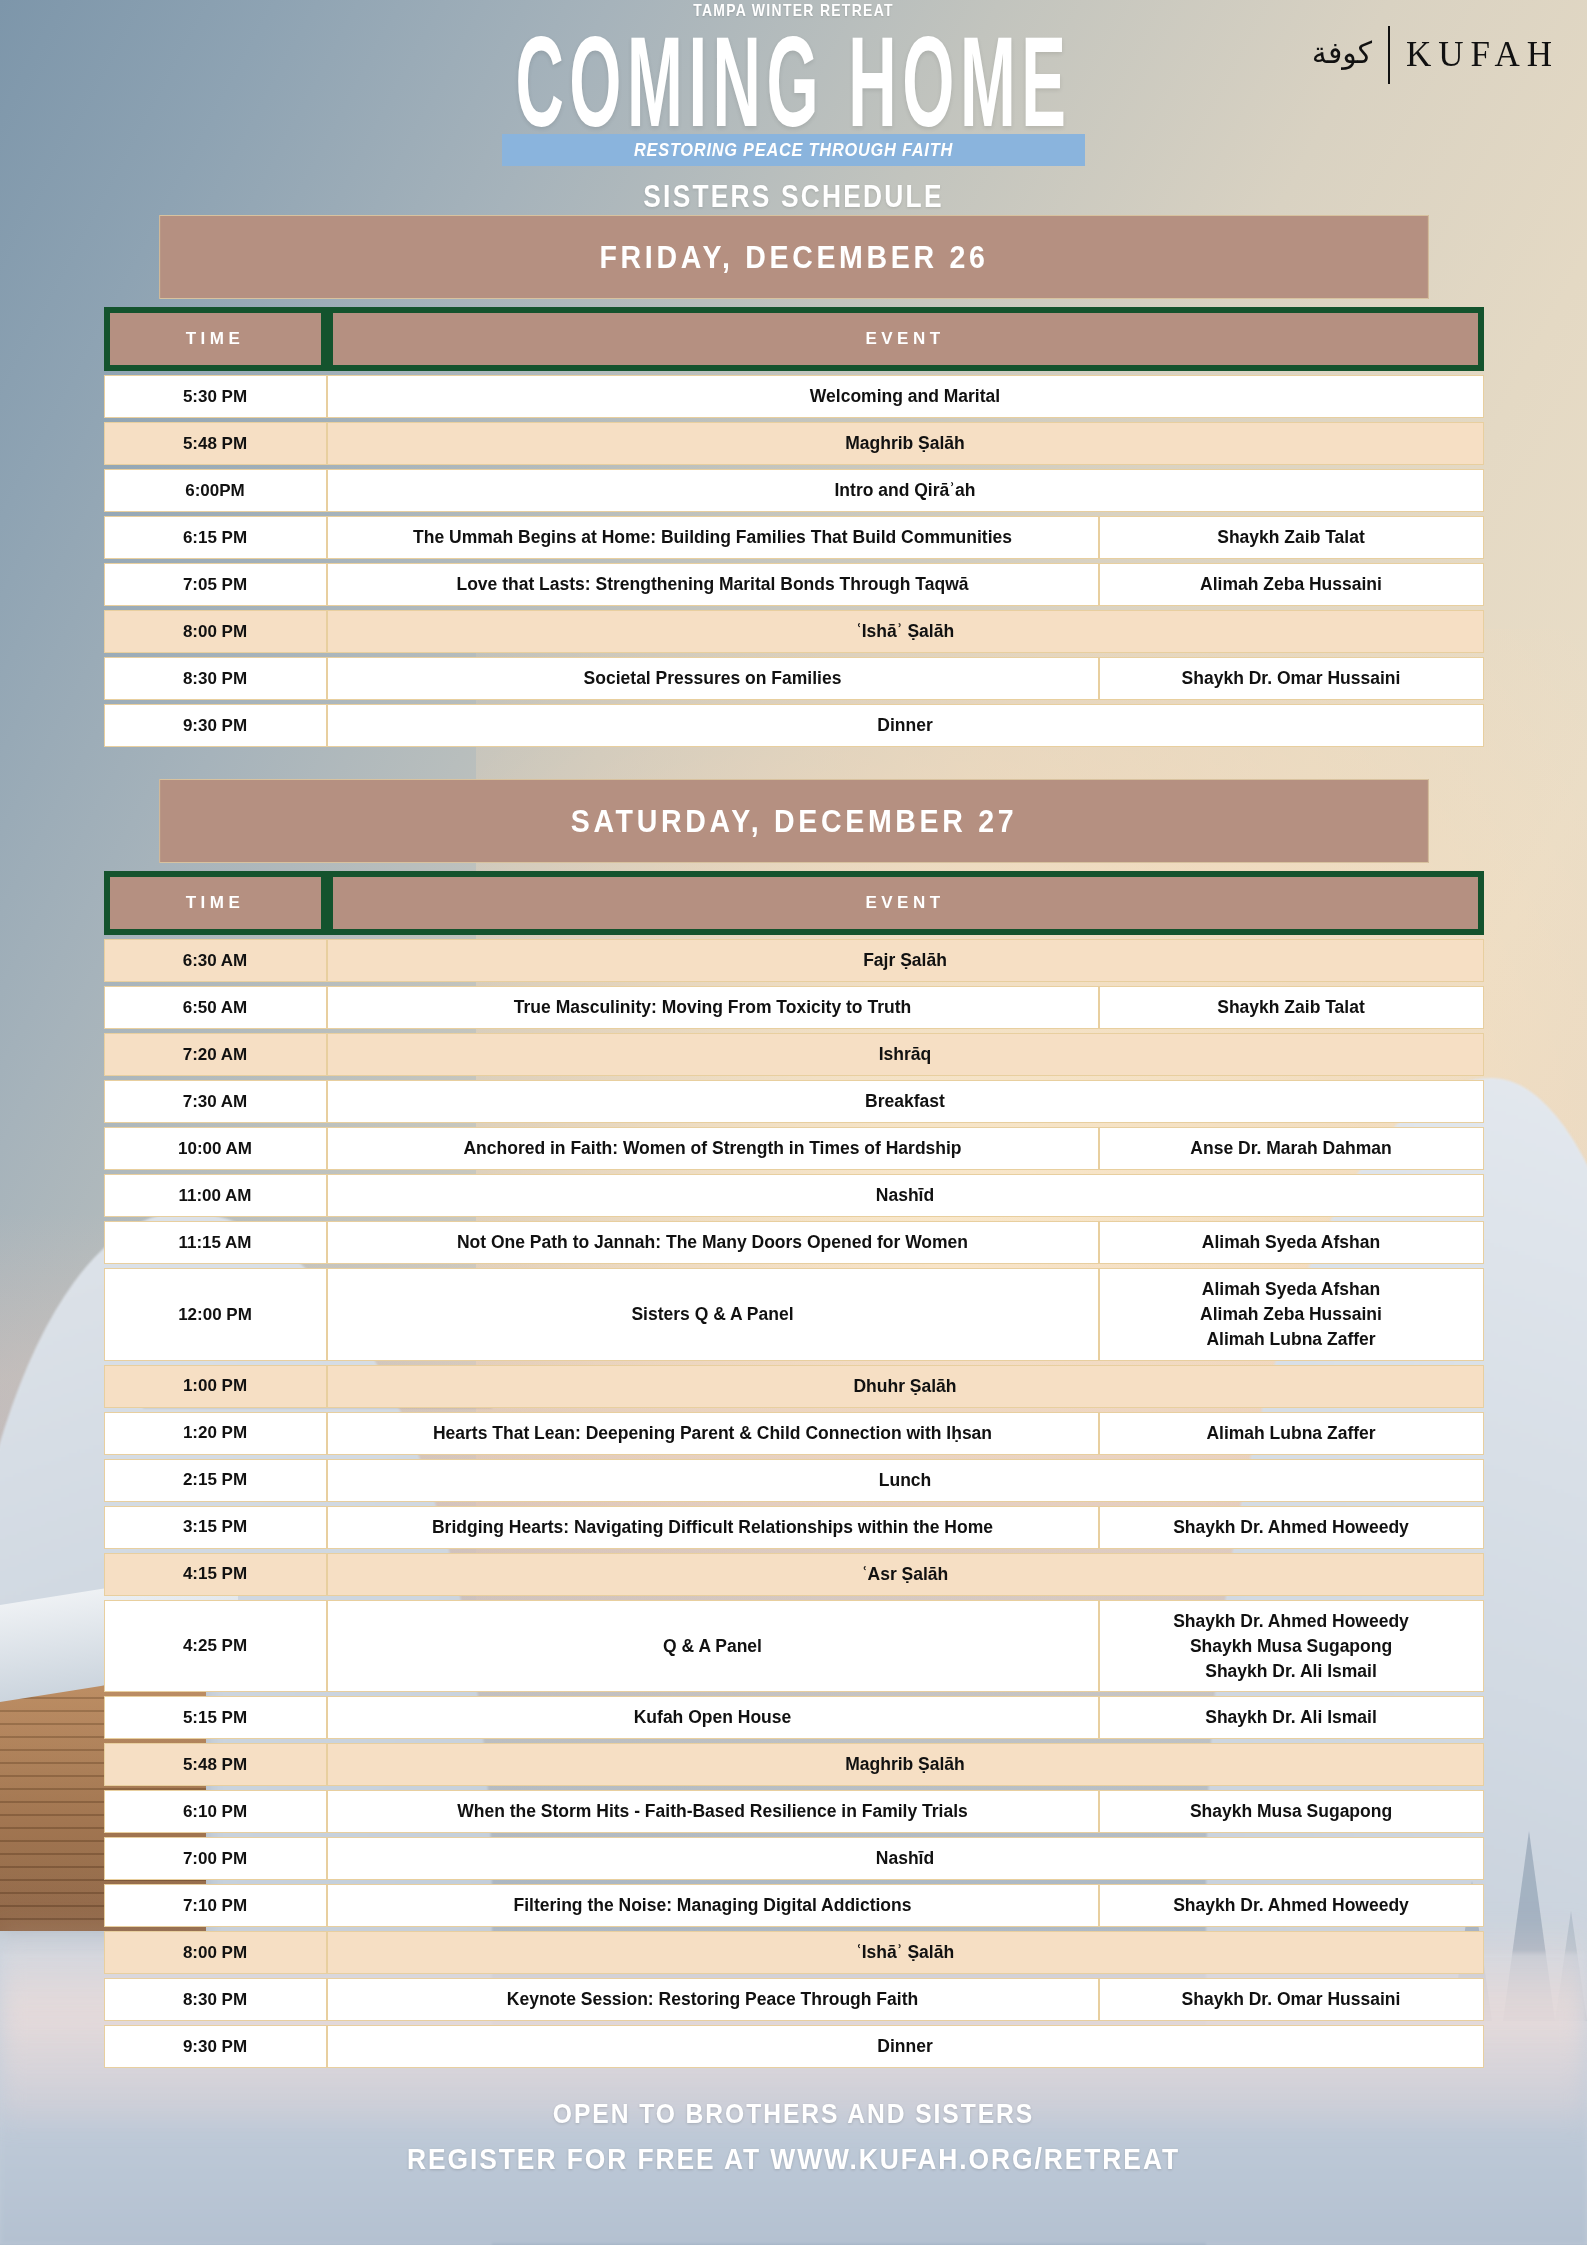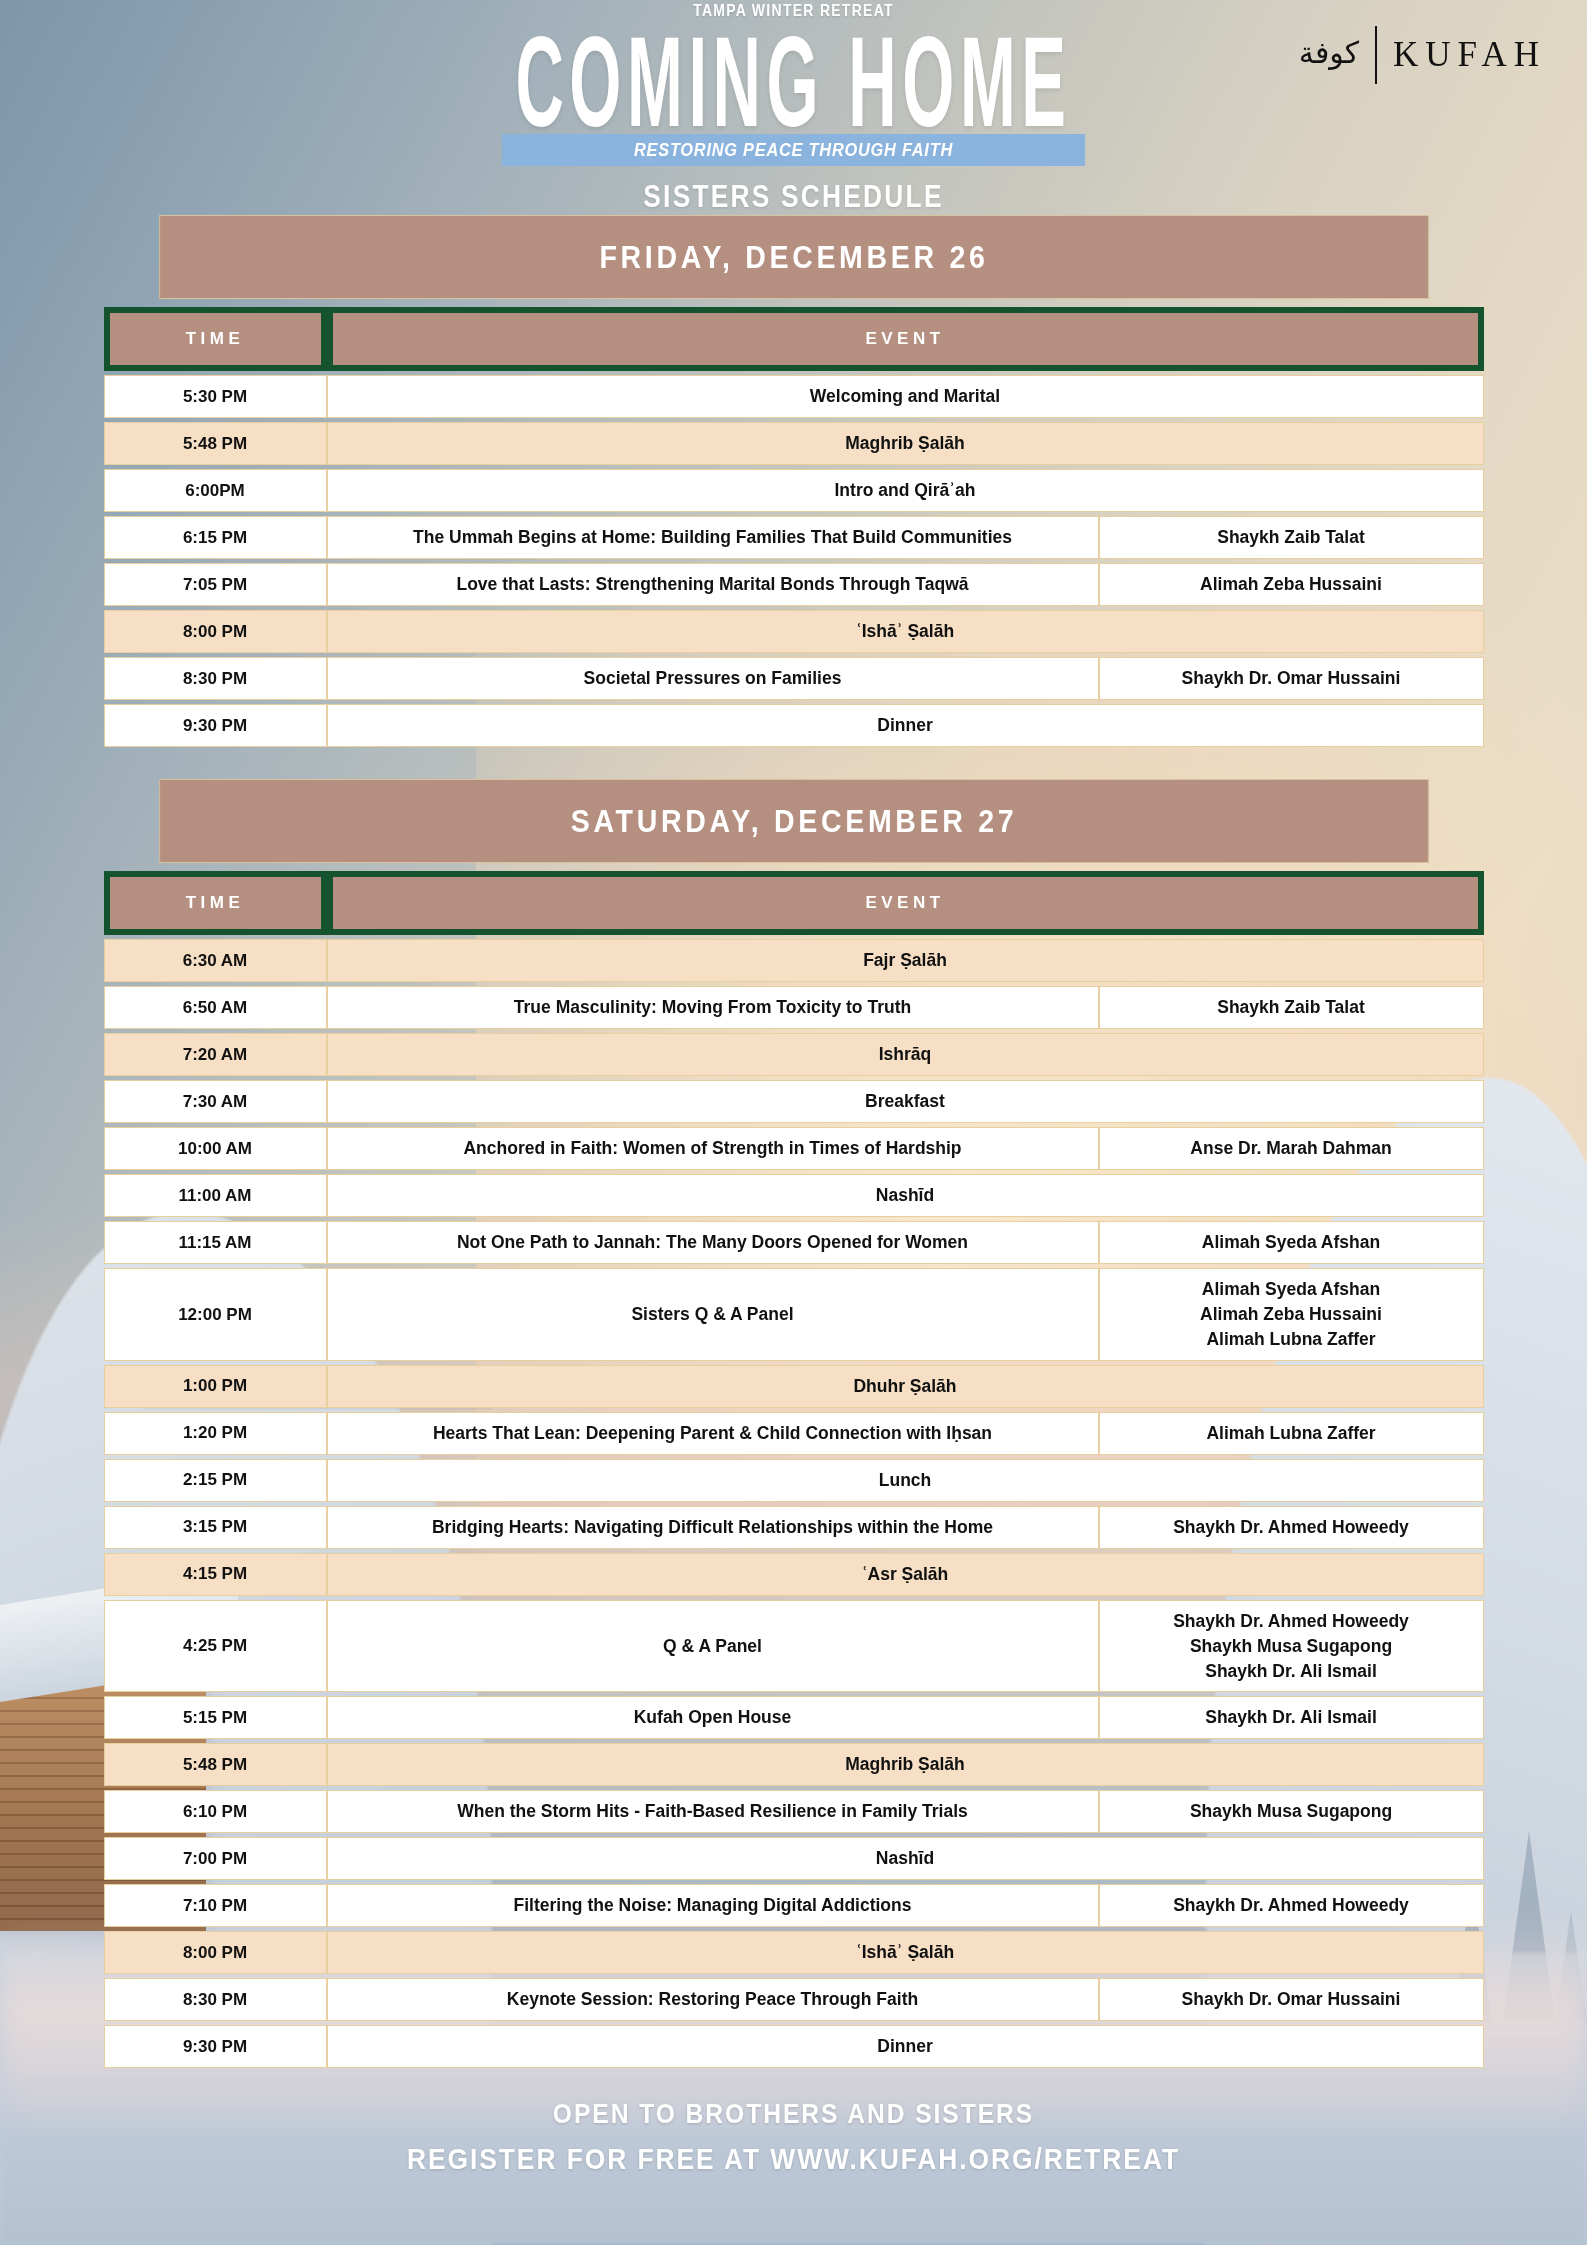--- a/index.html
+++ b/index.html
@@ -115,21 +115,21 @@
   }
   .subtitle {
     color:#ffffff; font-weight:bold; font-size:31px; letter-spacing:2.6px;
     margin-top:13px;
     font-family:"Liberation Sans Narrow","Liberation Sans",sans-serif;
     transform:scaleX(.85);
     text-shadow:0 1px 3px rgba(0,0,0,.12);
   }
 
   .logo {
-    position:absolute; right:41px; top:26px; display:flex; align-items:center; gap:16px;
+    position:absolute; right:28px; top:26px; display:flex; align-items:center; gap:16px;
   }
   .logo-ar {
     font-size:30px; color:#111; font-family:"DejaVu Sans", sans-serif; line-height:1;
     padding-bottom:4px;
   }
   .logo-rule { width:2px; height:58px; background:#111; }
   .logo-word {
     font-size:35px; letter-spacing:7px; color:#111;
     font-family:"Liberation Serif", serif; font-weight:400;
   }

